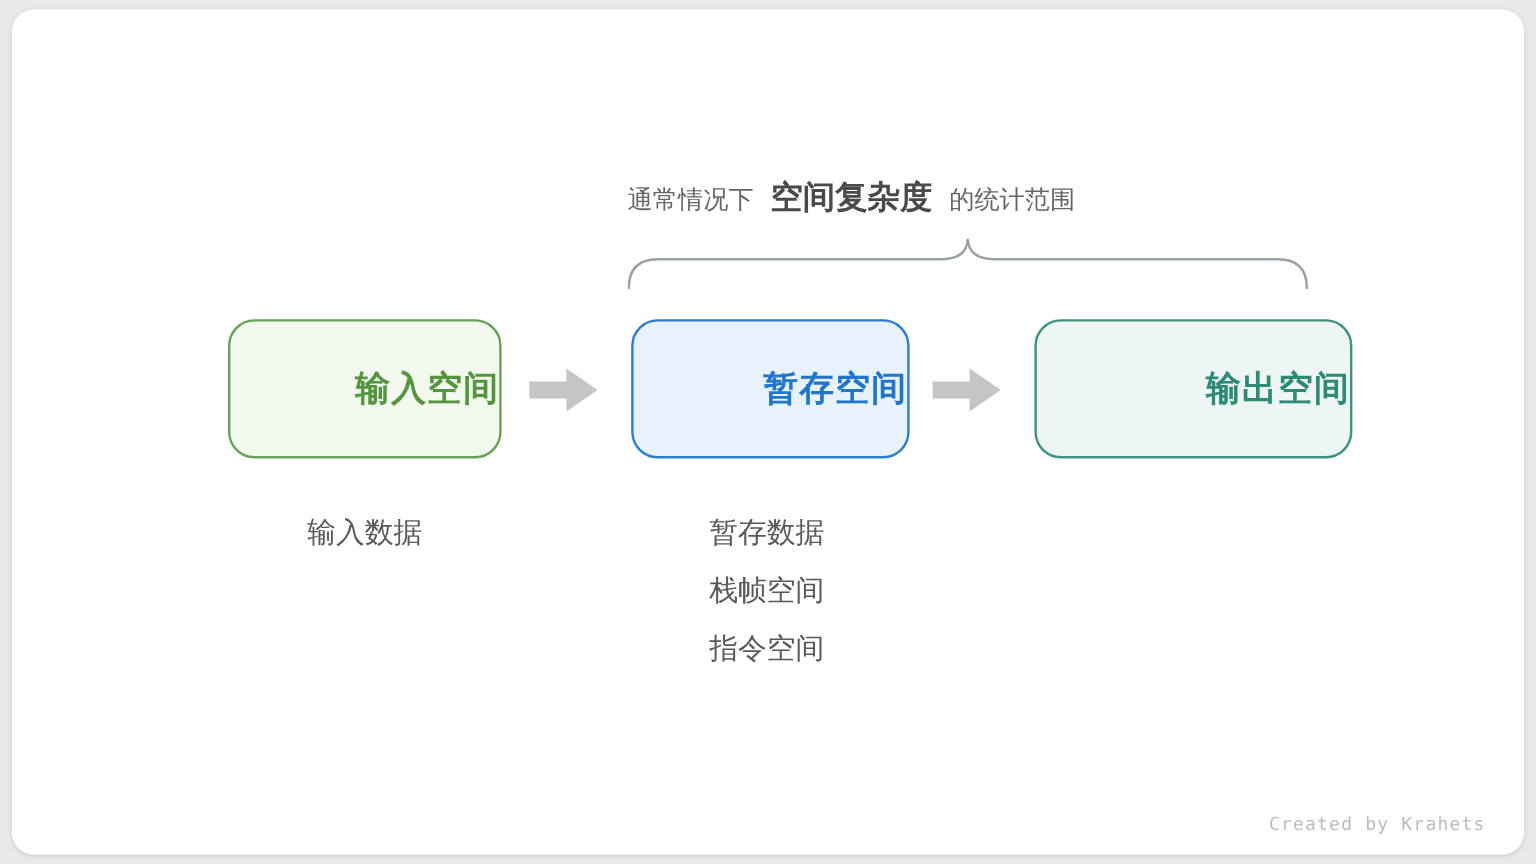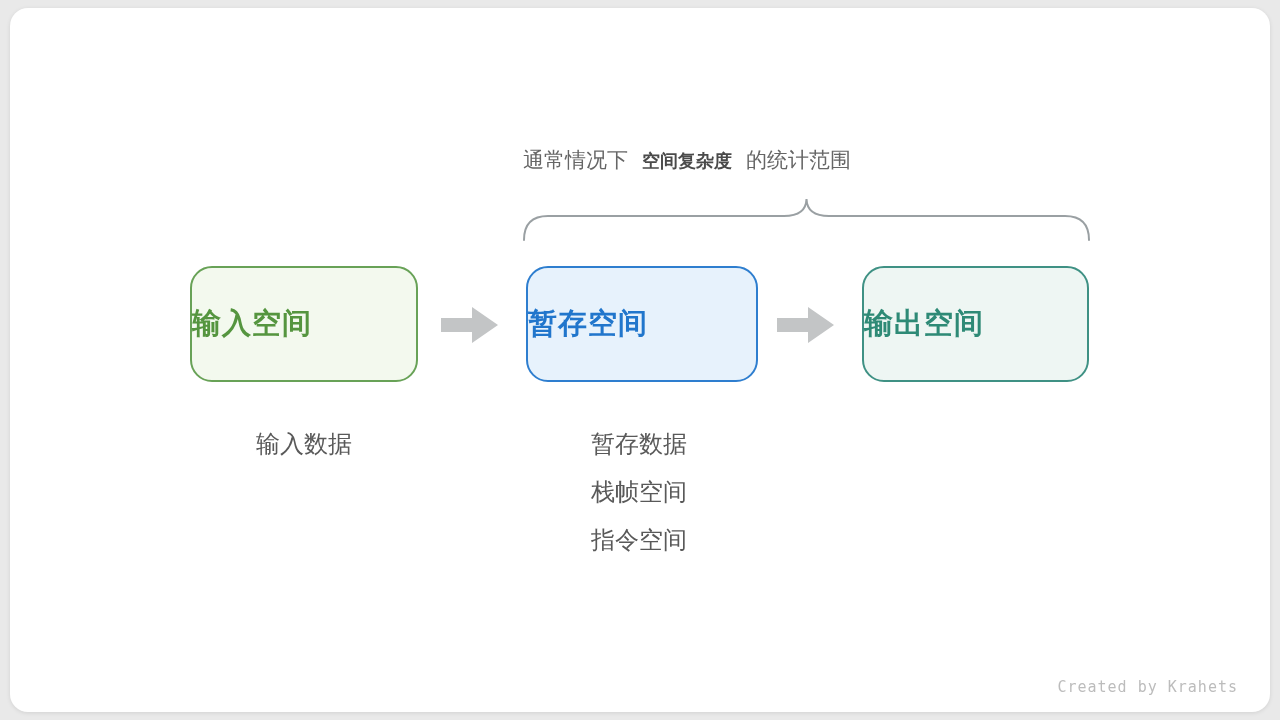--- a/index.html
+++ b/index.html
@@ -34,21 +34,21 @@
     justify-content: flex-start;
     align-items: baseline;
     gap: 14px;
     white-space: nowrap;
   }
   .cap-reg {
     font-size: 21px;
     color: #666666;
   }
   .cap-bold {
-    font-size: 18px;
+    font-size: 27px;
     font-weight: bold;
     color: #4a4a4a;
   }
   .brace {
     position: absolute;
     left: 523px;
     top: 197px;
     width: 567px;
     height: 44px;
   }
@@ -60,28 +60,28 @@
   }
   .node {
     position: absolute;
     top: 266px;
     height: 116px;
     border-radius: 22px;
     border: 2.5px solid;
     box-sizing: border-box;
     display: flex;
     align-items: center;
-    justify-content: flex-start;
+    justify-content: flex-end;
     font-size: 29px;
     font-weight: bold;
     letter-spacing: 1px;
   }
   .node-input  { left: 190px; width: 228px; border-color: #68a257; background: #f3f9ee; color: #55953f; }
   .node-temp   { left: 526px; width: 232px; border-color: #2e7ecf; background: #e7f2fc; color: #2176cc; }
-  .node-output { left: 862px; width: 227px; border-color: #3f9184; background: #eef6f3; color: #2e8a76; }
+  .node-output { left: 862px; width: 265px; border-color: #3f9184; background: #eef6f3; color: #2e8a76; }
   .arrow {
     position: absolute;
     top: 305px;
     width: 58px;
     height: 40px;
   }
   .arrow polygon { fill: #c3c5c6; }
   .arrow-1 { left: 441px; }
   .arrow-2 { left: 777px; }
   .sub-labels {

